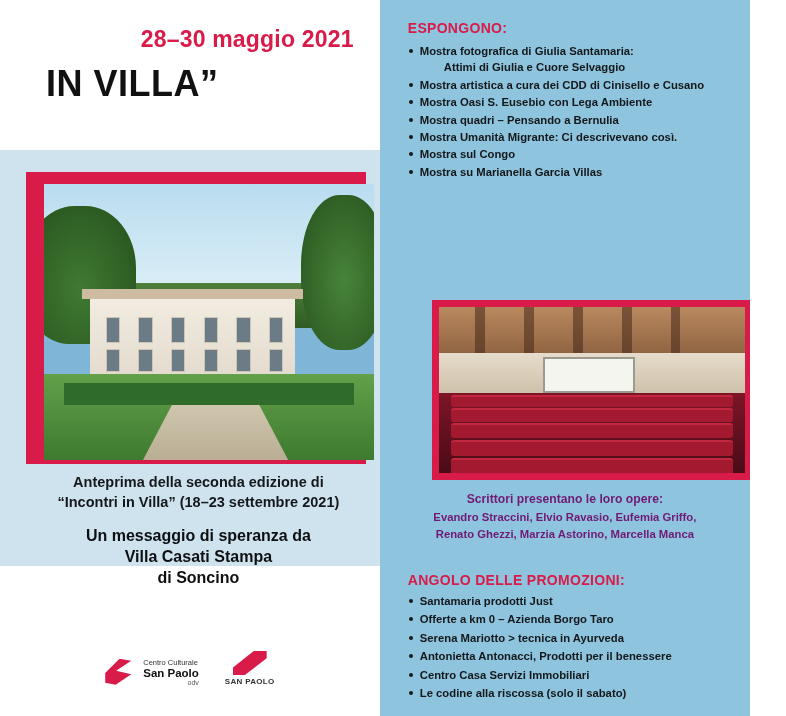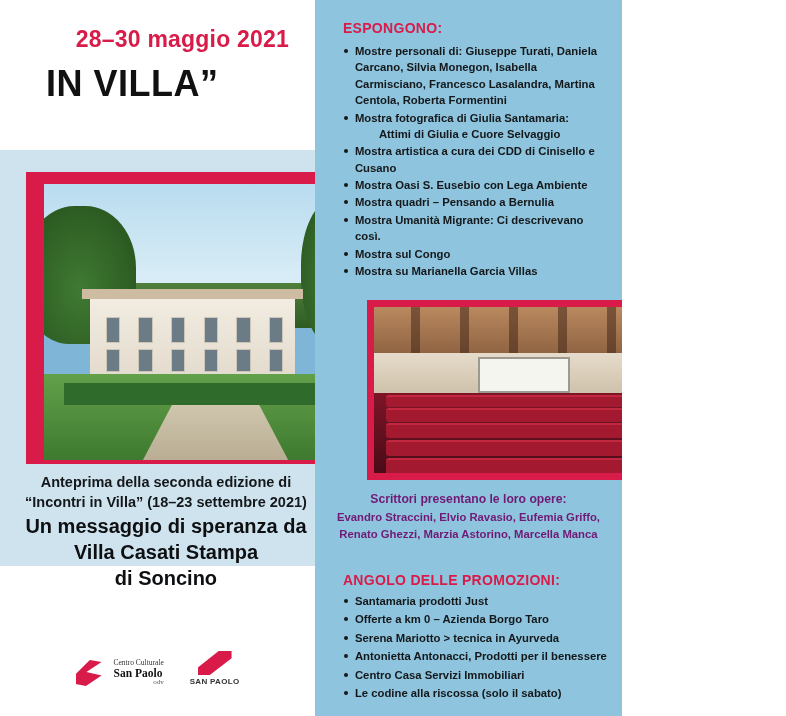--- a/index.html
+++ b/index.html
@@ -5,21 +5,21 @@
   * { box-sizing: border-box; }
   html, body {
     margin: 0; padding: 0;
     width: 786px; height: 716px;
     background: #ffffff;
     font-family: "Liberation Sans", sans-serif;
     overflow: hidden;
   }
   #poster {
     position: relative;
-    width: 622px; height: 716px;
+    width: 750px; height: 716px;
     display: flex;
     background: #ffffff;
   }
 
   
   .left {
     position: relative;
     width: 398px;
     height: 716px;
     background: #ffffff;
@@ -128,35 +128,36 @@
     text-align: center;
     color: #111111;
   }
   .sub-line1 {
     font-size: 14.5px;
     font-weight: bold;
     line-height: 1.4;
     color: #15181a;
   }
   .sub-line2 {
-    font-size: 20px;
+    margin-top: 12px;
+    font-size: 16px;
     font-weight: bold;
     line-height: 1.32;
     color: #0d0f11;
   }
   .logos {
     position: absolute;
     left: 0; right: 0;
     bottom: 30px;
     display: flex;
     justify-content: center;
     align-items: flex-end;
     gap: 26px;
   }
-  .logo-ccsp { display: flex; align-items: flex-end; gap: 12px; font-family: Liberation Serif, serif; }
+  .logo-ccsp { display: flex; align-items: flex-start; gap: 12px; }
   .swoosh {
     width: 26px; height: 26px;
     background: #d81b49;
     clip-path: polygon(0% 55%, 55% 0%, 100% 8%, 42% 46%, 100% 60%, 40% 100%, 0% 92%);
   }
   .logo-ccsp-txt { line-height: 1.05; text-align: left; }
   .logo-ccsp-txt .l1 { font-size: 7.5px; color: #333; }
   .logo-ccsp-txt .l2 { font-size: 11.5px; font-weight: bold; color: #111; }
   .logo-ccsp-txt .l3 { font-size: 7px; color: #555; text-align: right; }
   .logo-sp { text-align: center; }
@@ -349,23 +350,20 @@
     </div>
   </div>
 
   <div class="right">
     <div class="right-pad">
 
       <div class="r-head">ESPONGONO:</div>
 
       <ul class="r-list">
         <li>
-          <span>Mostre personali di: Giuseppe Turati, Daniela Carcano, Silvia Monegon, Isabella Carmisciano, Francesco Lasalandra, Martina Centola, Roberta Formentini</span>
-        </li>
-        <li>
           <span>Mostra fotografica di Giulia Santamaria:</span>
           <span class="cont">Attimi di Giulia e Cuore Selvaggio</span>
         </li>
         <li>
           <span>Mostra artistica a cura dei CDD di Cinisello e Cusano</span>
         </li>
         <li>
           <span>Mostra Oasi S. Eusebio con Lega Ambiente</span>
         </li>
         <li>

